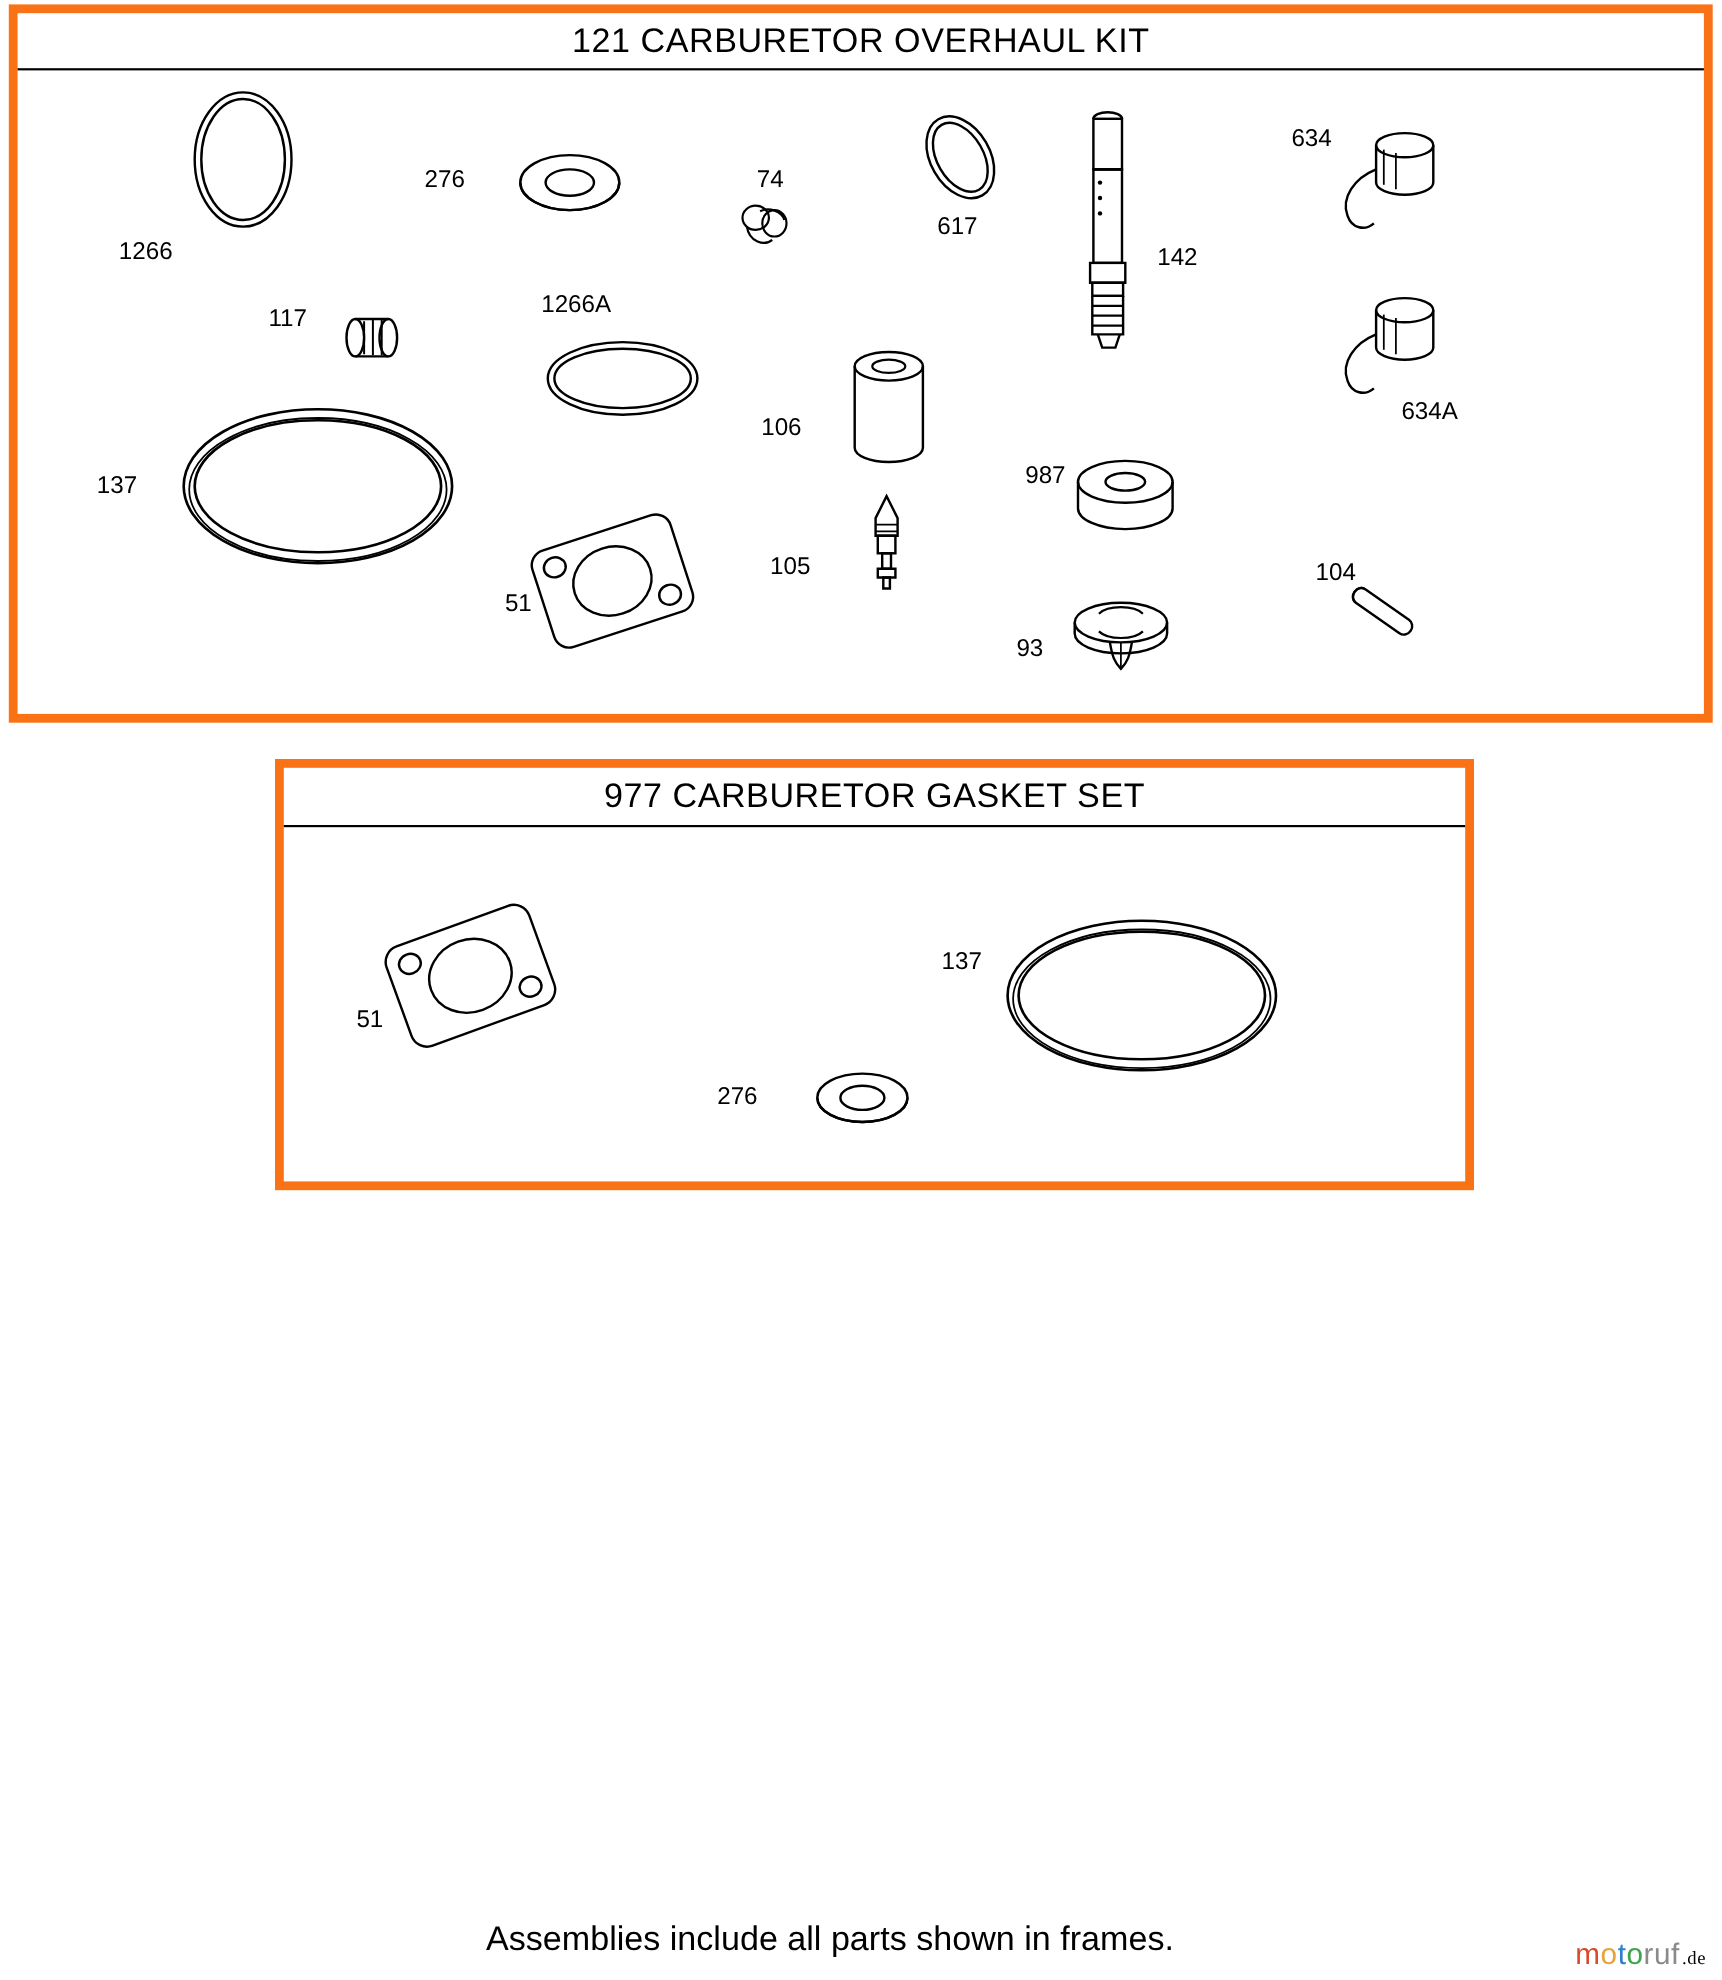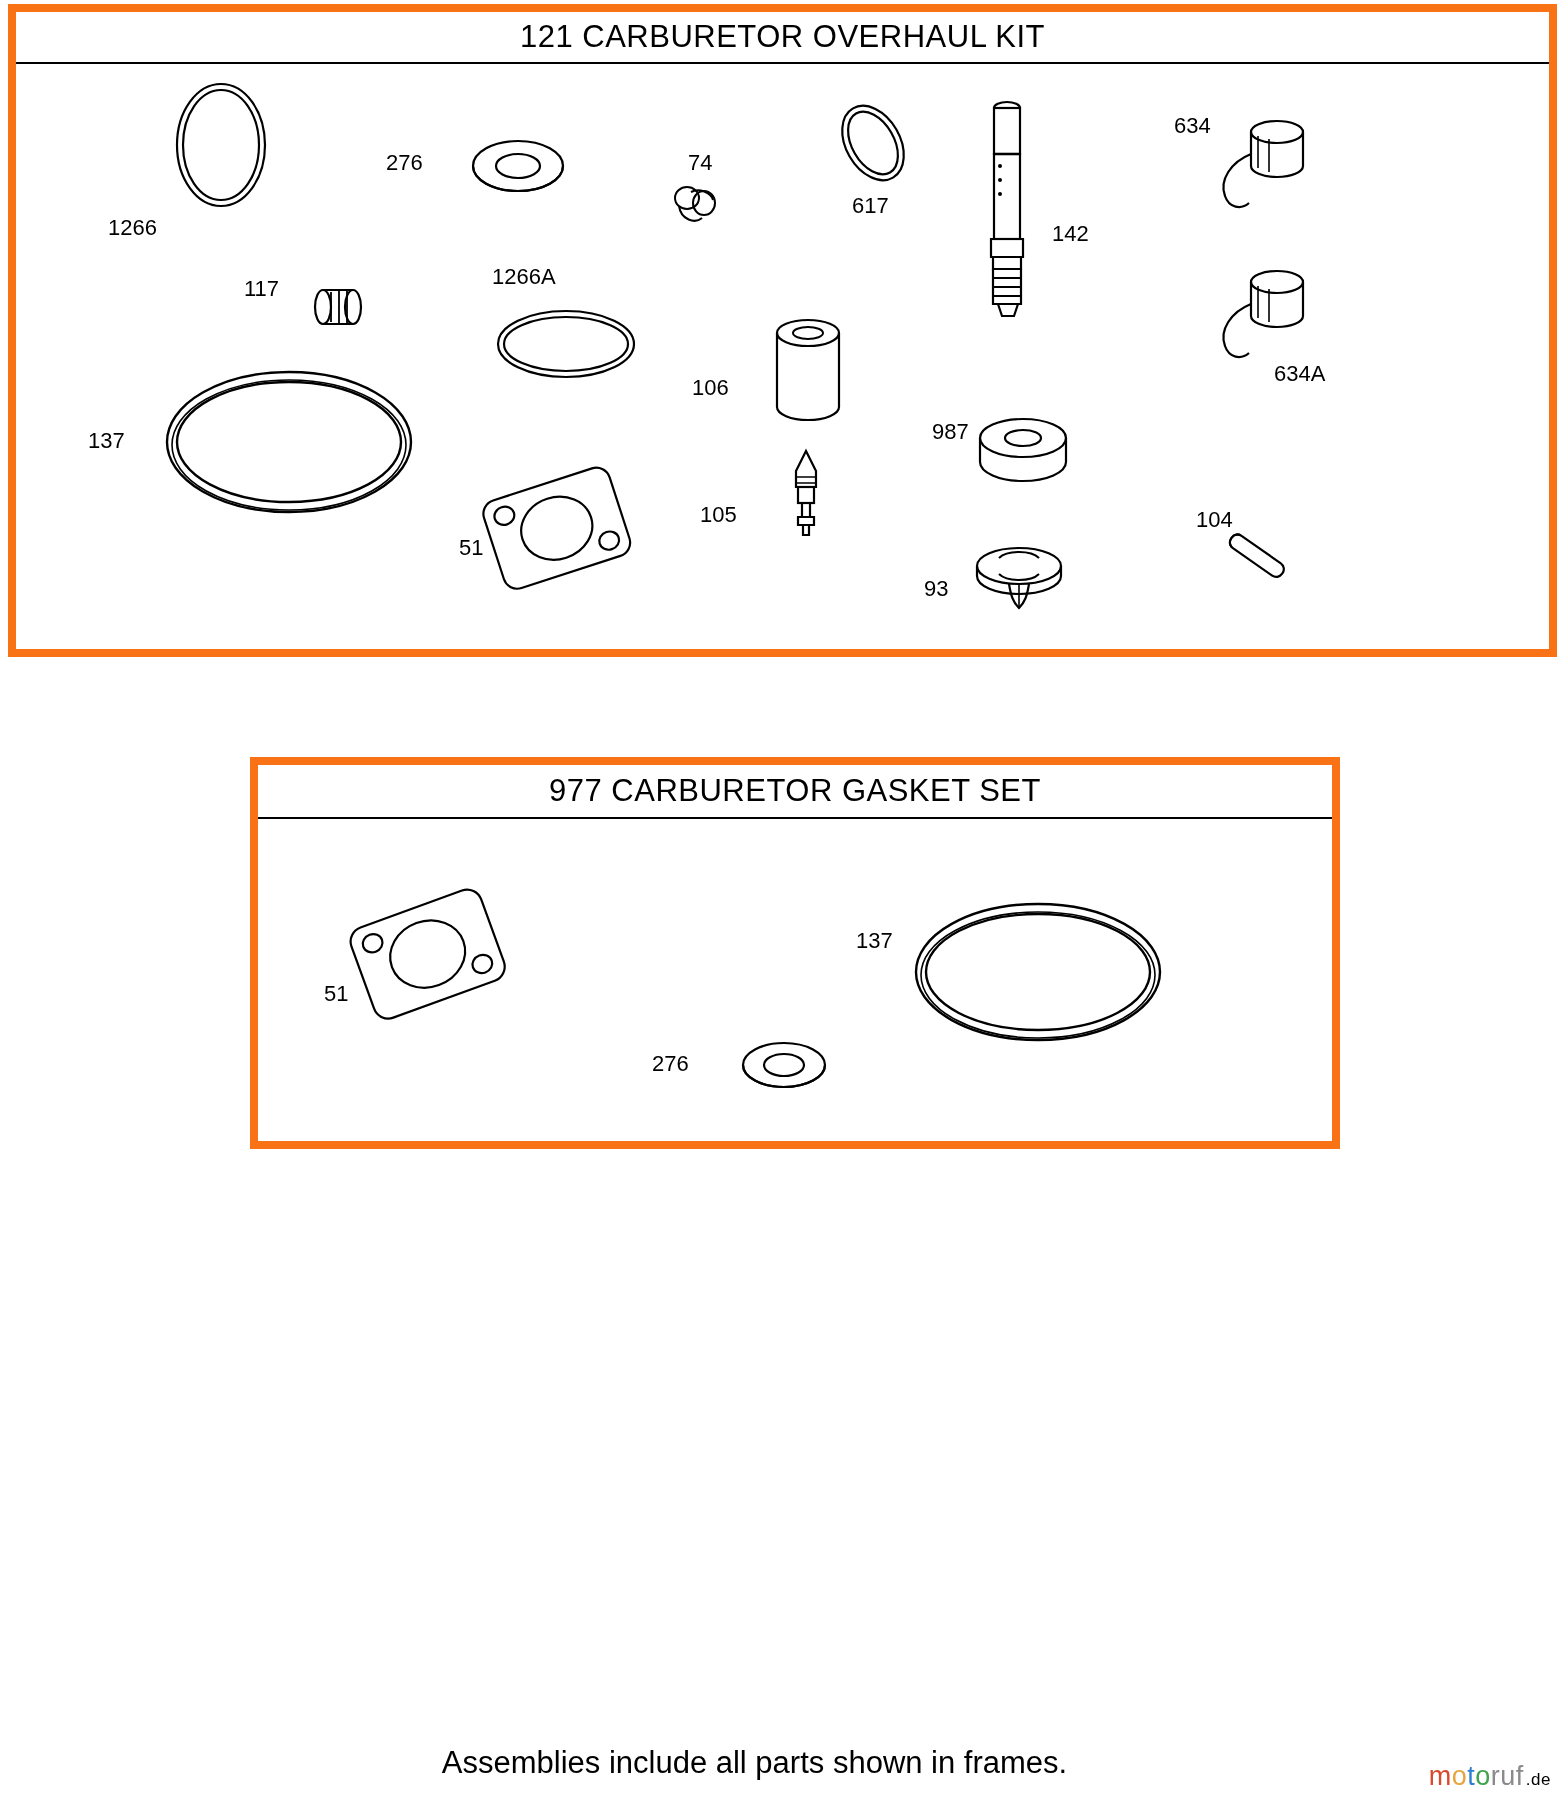--- a/index.html
+++ b/index.html
@@ -24,21 +24,21 @@
     background: #fff;
   }
   #kit-frame {
     left: 8px;
     top: 4px;
     width: 1549px;
     height: 653px;
   }
   #gasket-frame {
     left: 250px;
-    top: 757px;
+    top: 690px;
     width: 1090px;
     height: 392px;
   }
 
   .frame-title {
     position: absolute;
     left: 0;
     right: 0;
     top: 0;
     height: 50px;
@@ -88,20 +88,21 @@
     right: 14px;
     bottom: 8px;
     font-size: 27px;
     letter-spacing: 0.5px;
     font-family: "Liberation Sans", sans-serif;
   }
   #watermark .wm-main { color: #8a8a8a; }
   #watermark .wm-de {
     font-size: 17px;
     margin-left: 2px;
+    font-family: Liberation Serif, serif;
   }
   .wm-c1 { color: #d84a2a; }
   .wm-c2 { color: #e8a33d; }
   .wm-c3 { color: #2f7fd0; }
   .wm-c4 { color: #3fa34d; }
 </style>
 </head>
 <body>
 
 <div class="frame" id="kit-frame">

